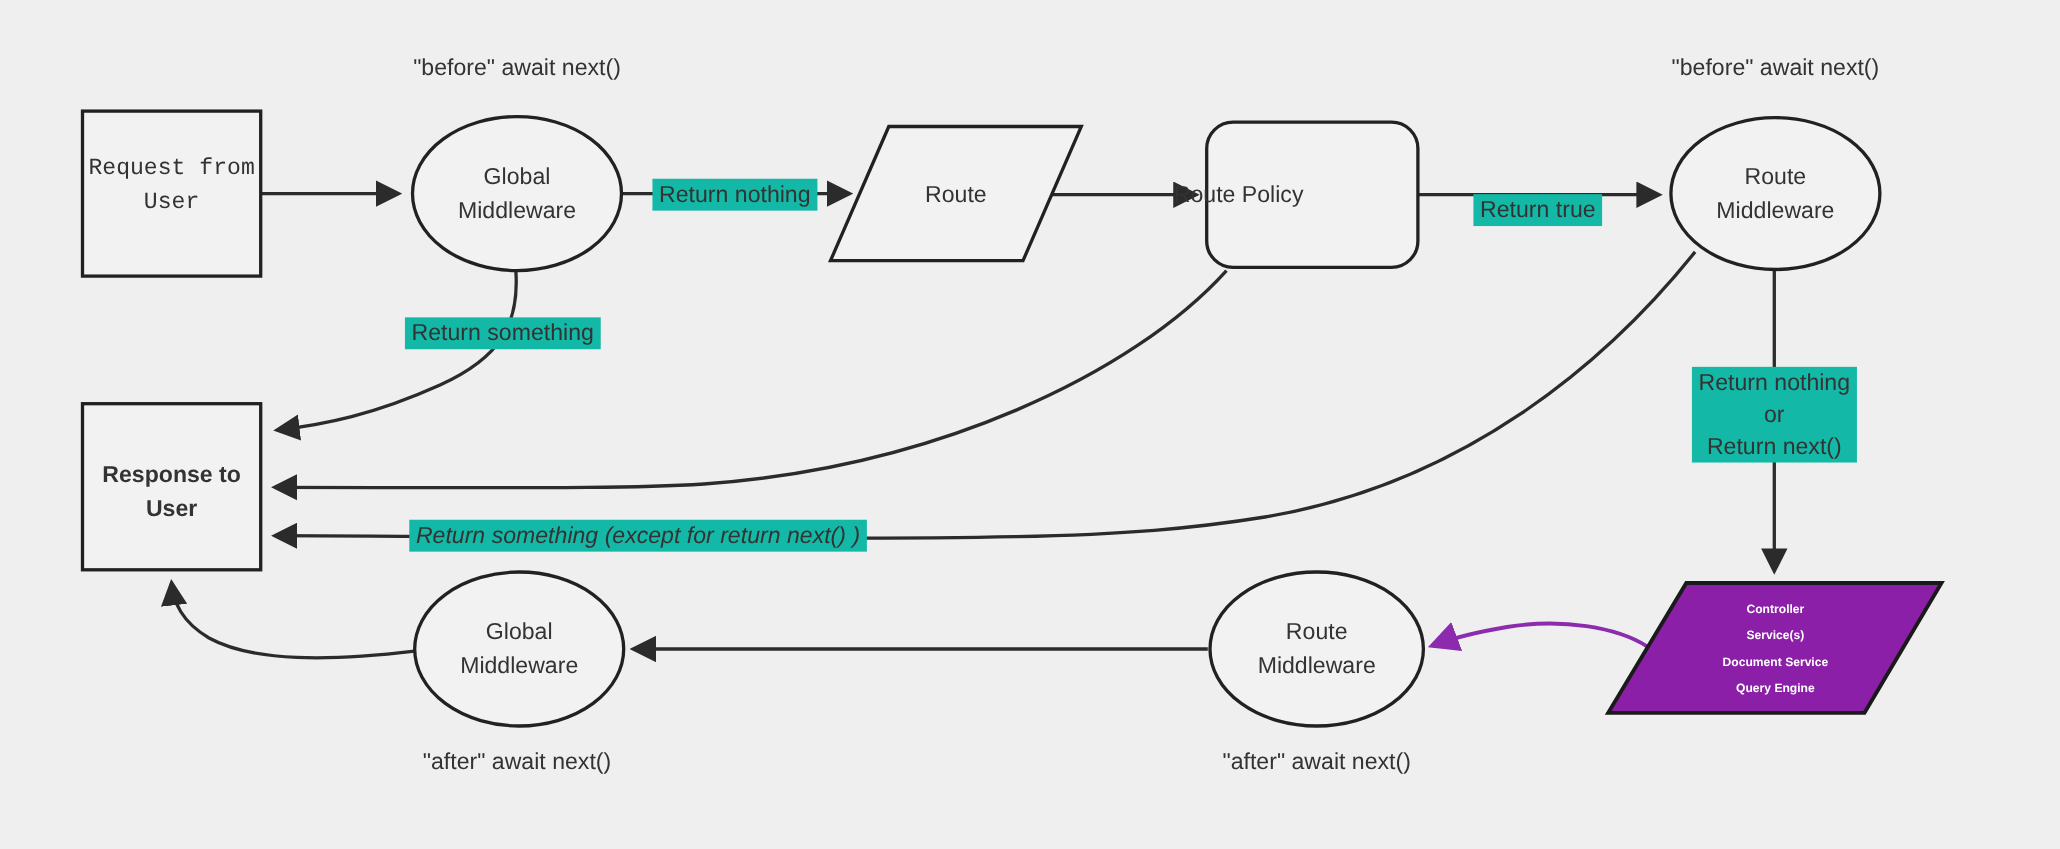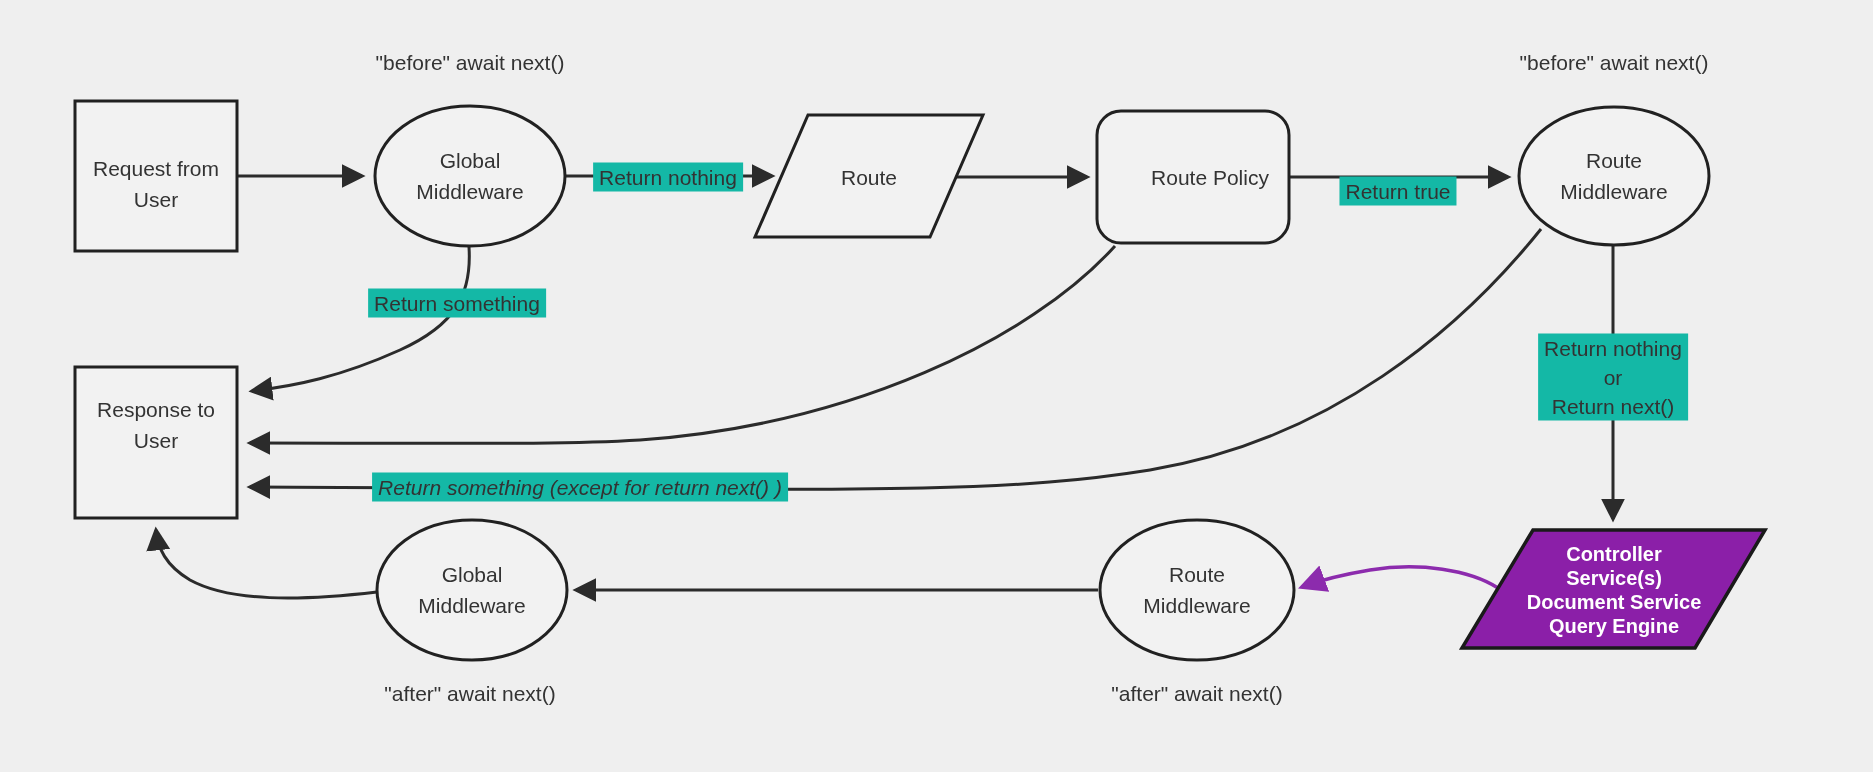--- a/index.html
+++ b/index.html
@@ -15,21 +15,21 @@
     color:#333333;background:#14b8a6;padding:0 6px;
   }
   .label.no-bg{background:transparent;}
   .node-label{
     position:absolute;transform:translate(-50%,-50%);
     white-space:pre-line;text-align:center;font-size:21px;line-height:31px;
     color:#333333;background:transparent;padding:0;
   }
   .controller-label{
     position:absolute;transform:translate(-50%,-50%);
-    white-space:pre-line;text-align:center;font-size:20px;line-height:24px;
+    white-space:pre-line;text-align:center;font-size:11px;line-height:24px;
     font-weight:bold;color:#ffffff;background:transparent;
   }
 </style>
 </head>
 <body>
 
 <div id="canvas">
 
   <svg id="edge-layer" width="1873" height="772" viewBox="0 0 1873 772" xmlns="http://www.w3.org/2000/svg">
     <defs>
@@ -61,29 +61,29 @@
       <path d="M 808 115 L 983 115 L 930 237 L 755 237 Z"></path>
       <rect x="1097" y="111" width="192" height="132" rx="24" ry="24"></rect>
       <ellipse cx="1614" cy="176" rx="95" ry="69"></ellipse>
       <rect x="75" y="367" width="162" height="151"></rect>
       <ellipse cx="472" cy="590" rx="95" ry="70"></ellipse>
       <ellipse cx="1197" cy="590" rx="97" ry="70"></ellipse>
     </g>
     <path d="M 1533 530 L 1765 530 L 1695 648 L 1462 648 Z" fill="#8b1fa8" stroke="#1a1a1a" stroke-width="3.5"></path>
   </svg>
 
-  <div class="node-label" style="left:156px;top:184px;">Request from
+  <div class="node-label" style="left:156px;top:169px;font-family:Liberation Mono, monospace;">Request from
 User</div>
   <div class="node-label" style="left:470px;top:176px;">Global
 Middleware</div>
   <div class="node-label" style="left:869px;top:177px;">Route</div>
-  <div class="node-label" style="left:1210px;top:177px;">Route Policy</div>
+  <div class="node-label" style="left:1126px;top:177px;">Route Policy</div>
   <div class="node-label" style="left:1614px;top:176px;">Route
 Middleware</div>
-  <div class="node-label" style="left:156px;top:425px;">Response to
+  <div class="node-label" style="left:156px;top:447px;font-weight:bold;">Response to
 User</div>
   <div class="node-label" style="left:472px;top:590px;">Global
 Middleware</div>
   <div class="node-label" style="left:1197px;top:590px;">Route
 Middleware</div>
   <div class="controller-label" style="left:1614px;top:590px;">Controller
 Service(s)
 Document Service
 Query Engine</div>
 

